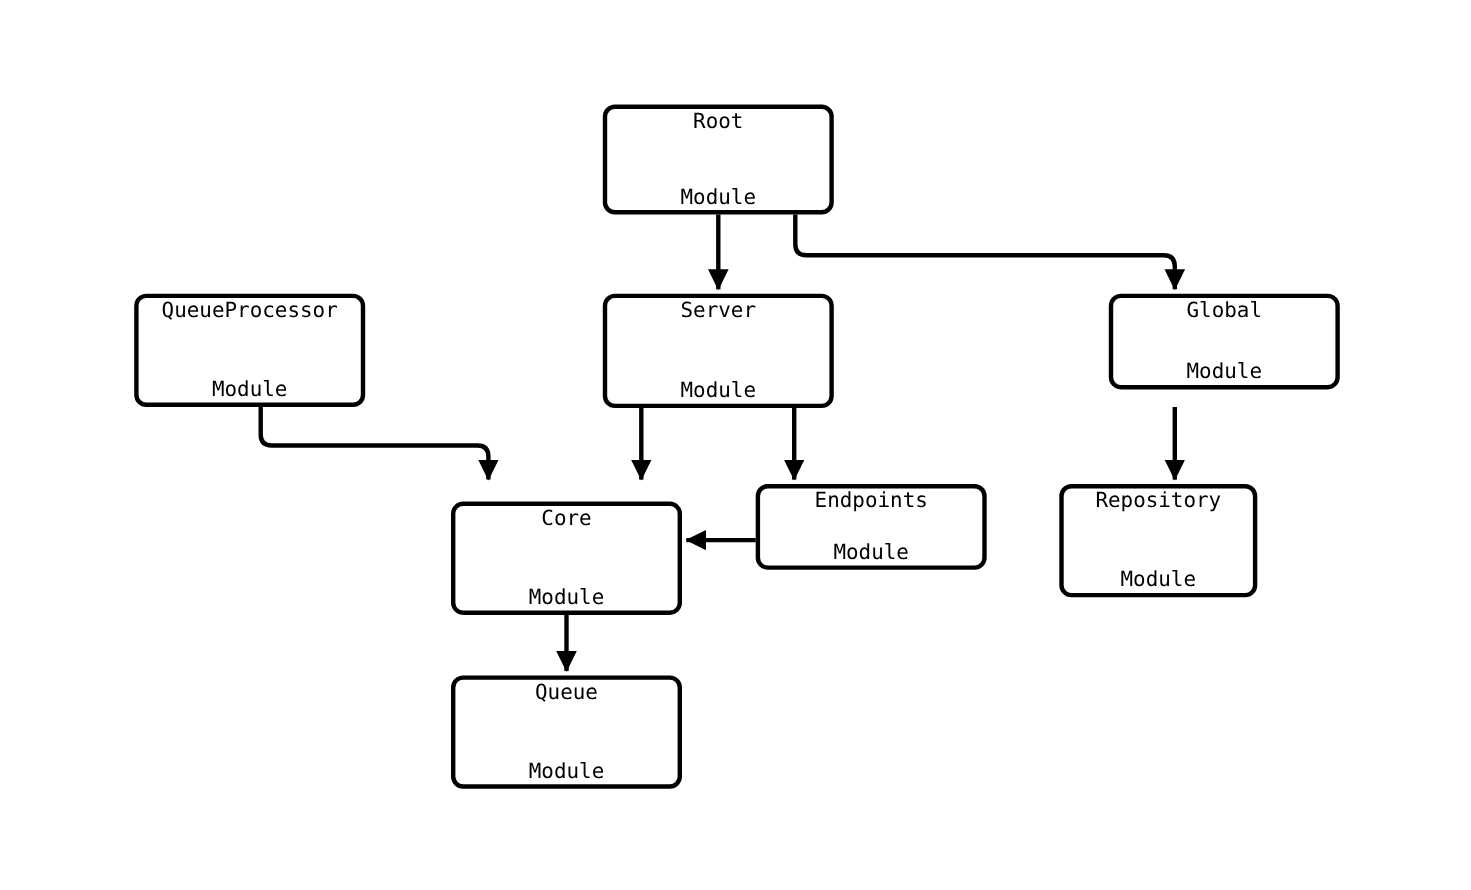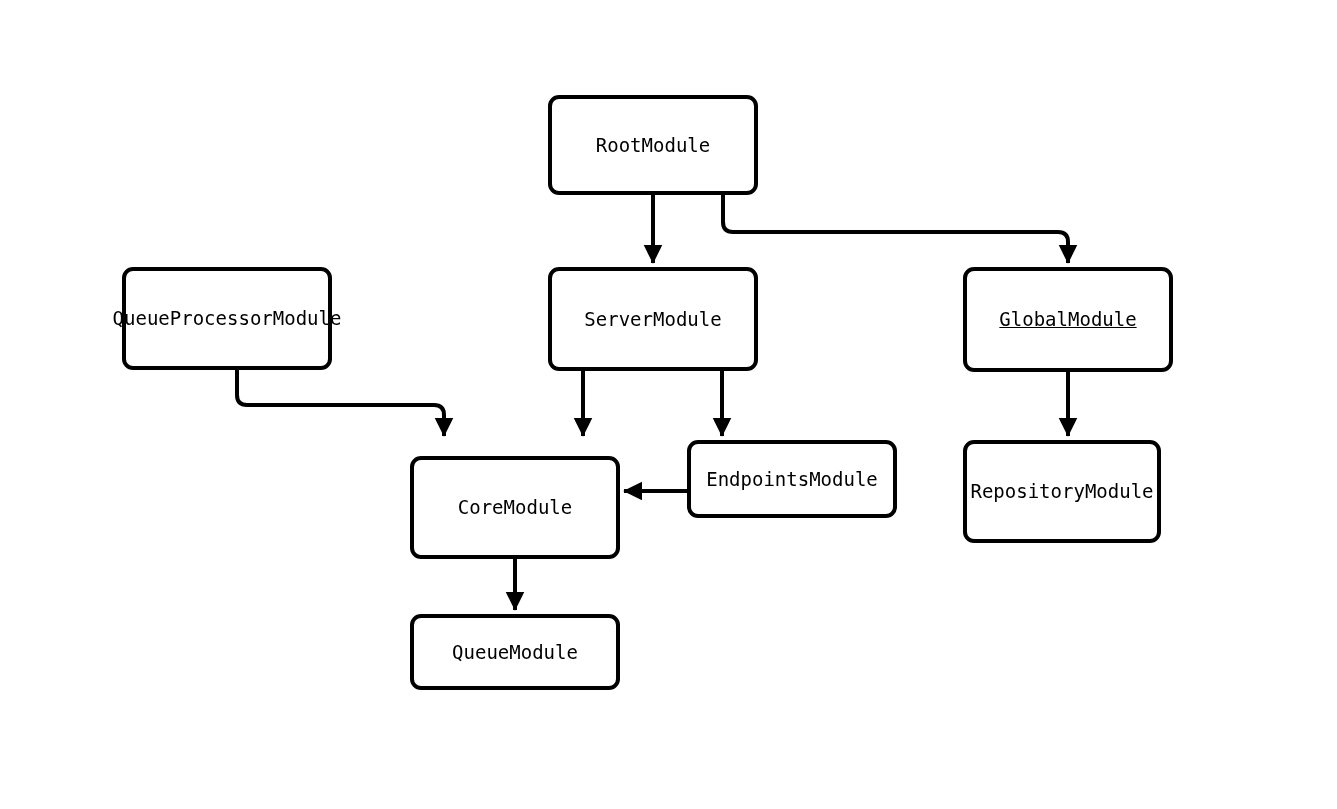--- a/index.html
+++ b/index.html
@@ -22,22 +22,23 @@
     width: 1337px;
     height: 809px;
   }
   .node {
     position: absolute;
     box-sizing: border-box;
     border: 4px solid #000000;
     border-radius: 11px;
     background: #ffffff;
     display: flex;
+    flex-direction: column;
     align-items: center;
-    justify-content: center;
+    justify-content: space-between;
     z-index: 2;
   }
   .node-line {
     font-family: "DejaVu Sans Mono", "Liberation Mono", monospace;
     font-size: 19px;
     line-height: 23px;
     color: #000000;
     white-space: pre;
     letter-spacing: 0px;
   }
@@ -82,38 +83,38 @@
   <div class="node" style="left:122px; top:267px; width:210px; height:103px;">
     <span class="node-line">QueueProcessor</span>
     <span class="node-line">Module</span>
   </div>
 
   <div class="node" style="left:548px; top:267px; width:210px; height:104px;">
     <span class="node-line">Server</span>
     <span class="node-line">Module</span>
   </div>
 
-  <div class="node" style="left:963px; top:267px; width:210px; height:105px;text-decoration:underline;">
+  <div class="node" style="left:1008px; top:267px; width:210px; height:87px;">
     <span class="node-line">Global</span>
     <span class="node-line">Module</span>
   </div>
 
   <div class="node" style="left:410px; top:440px; width:210px; height:103px;margin-top:16px;">
     <span class="node-line">Core</span>
     <span class="node-line">Module</span>
   </div>
 
   <div class="node" style="left:687px; top:440px; width:210px; height:78px;">
     <span class="node-line">Endpoints</span>
     <span class="node-line">Module</span>
   </div>
 
-  <div class="node" style="left:963px; top:440px; width:198px; height:103px;">
+  <div class="node" style="left:963px; top:440px; width:180px; height:103px;">
     <span class="node-line">Repository</span>
     <span class="node-line">Module</span>
   </div>
 
-  <div class="node" style="left:410px; top:614px; width:210px; height:76px;">
+  <div class="node" style="left:410px; top:614px; width:210px; height:103px;">
     <span class="node-line">Queue</span>
     <span class="node-line">Module</span>
   </div>
 
 </div>
 
 </body></html>

